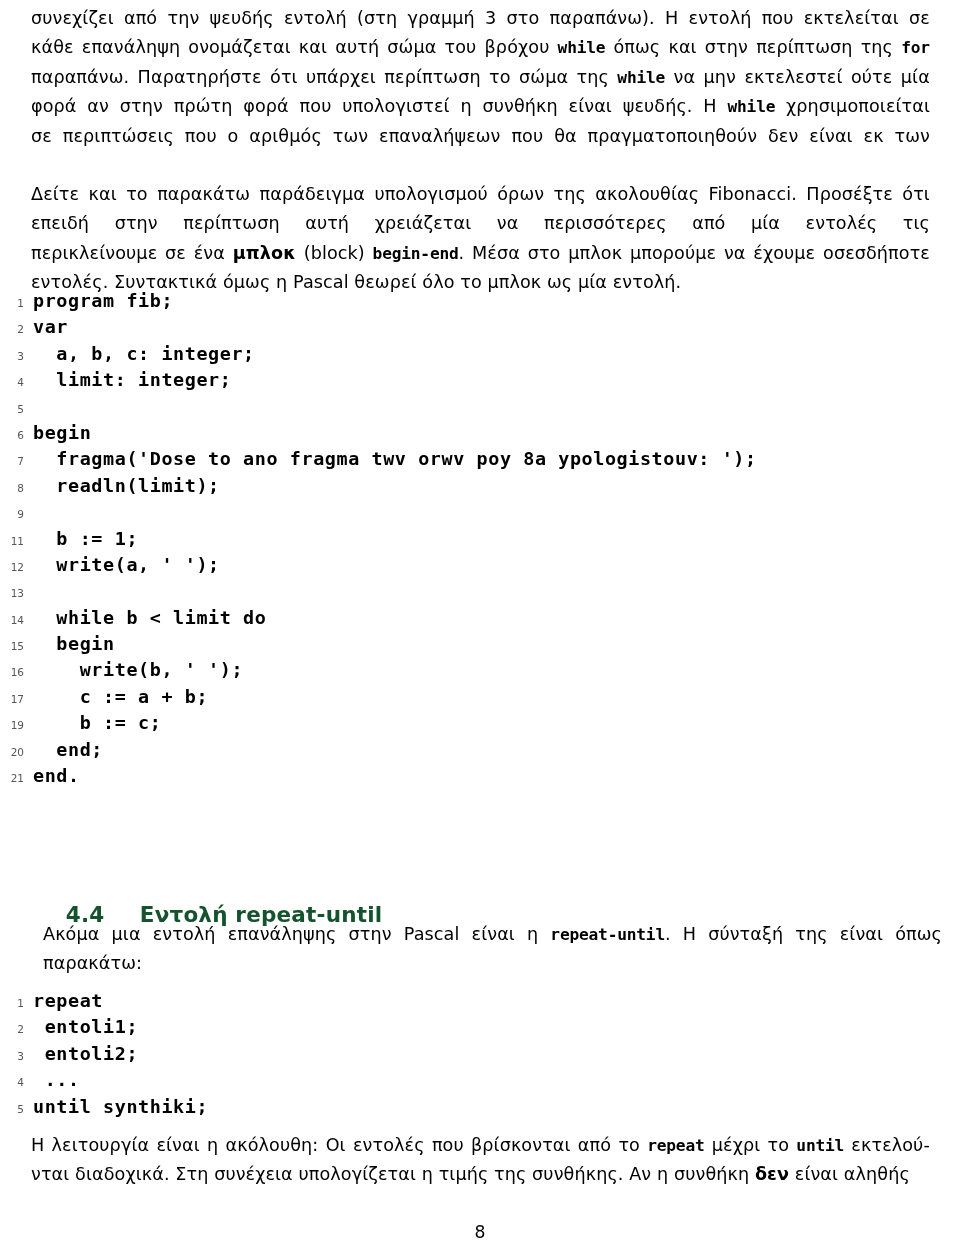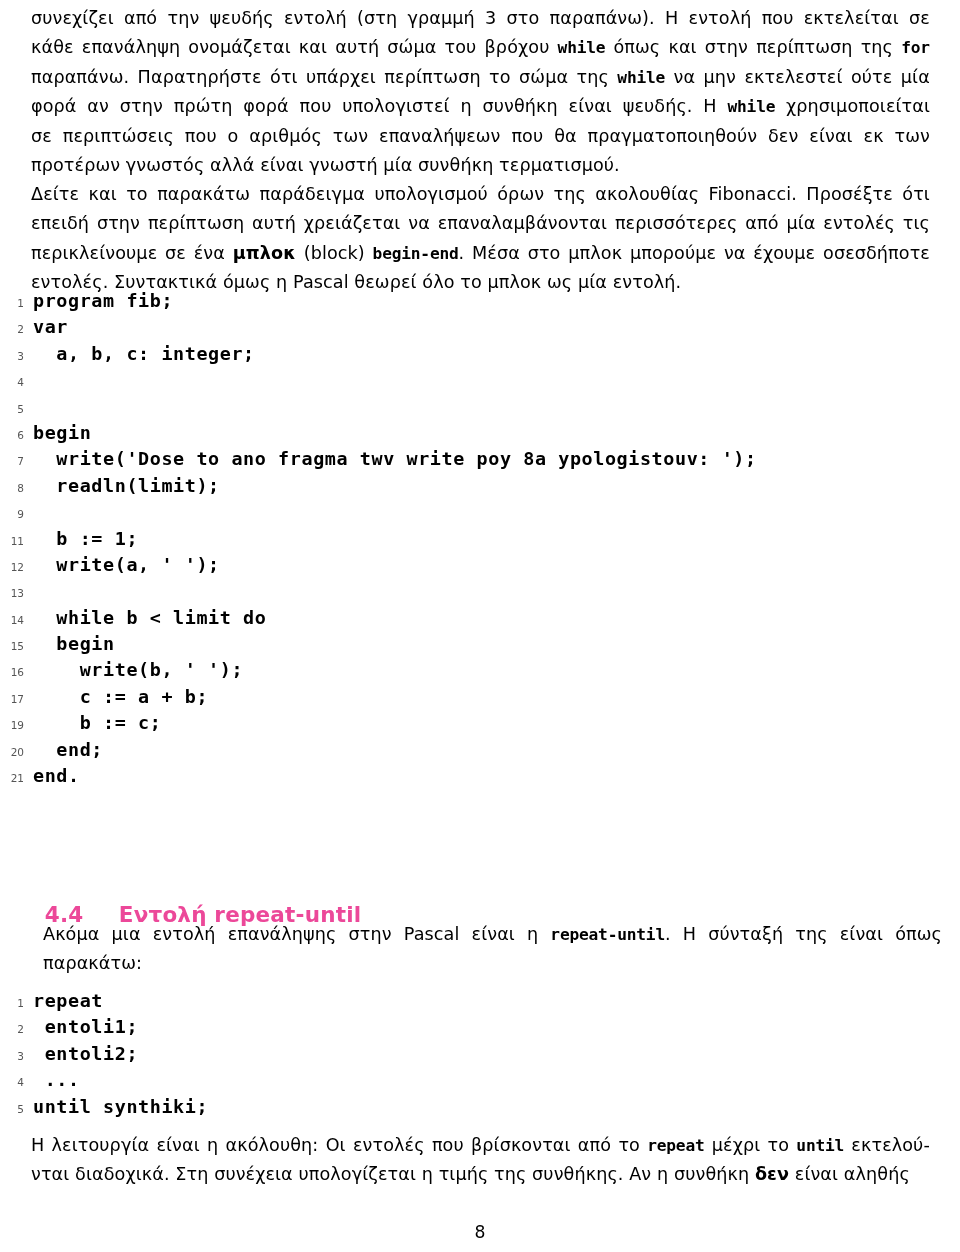--- a/index.html
+++ b/index.html
@@ -96,26 +96,26 @@
     font-size: 18.4px;
     letter-spacing: 0.6px;
     color: #000000;
     white-space: pre;
     text-align: right;
   }
 
   
   .heading {
     position: absolute;
-    left: 14px;
+    left: 35px;
     font-family: "DejaVu Sans", sans-serif;
     font-weight: bold;
     font-size: 21.5px;
     letter-spacing: 0.2px;
-    color: #ec4899;
+    color: #14532d;
     white-space: pre;
   }
   .heading .hnum {
     display: inline-block;
     width: 74px;
   }
 
   
   .folio {
     position: absolute;
@@ -208,21 +208,20 @@
         <span class="w">των</span>
         <span class="w">επαναλήψεων</span>
         <span class="w">που</span>
         <span class="w">θα</span>
         <span class="w">πραγματοποιηθούν</span>
         <span class="w">δεν</span>
         <span class="w">είναι</span>
         <span class="w">εκ</span>
         <span class="w">των</span>
       </div>
-      <div class="ln">προτέρων γνωστός αλλά είναι γνωστή μία συνθήκη τερματισμού.</div>
     </div>
 
   <div class="para" id="para2" style="top:180px;">
       <div class="ln j">
         <span class="w">Δείτε</span>
         <span class="w">και</span>
         <span class="w">το</span>
         <span class="w">παρακάτω</span>
         <span class="w">παράδειγμα</span>
         <span class="w">υπολογισμού</span>
@@ -233,21 +232,20 @@
         <span class="w">Προσέξτε</span>
         <span class="w">ότι</span>
       </div>
       <div class="ln j">
         <span class="w">επειδή</span>
         <span class="w">στην</span>
         <span class="w">περίπτωση</span>
         <span class="w">αυτή</span>
         <span class="w">χρειάζεται</span>
         <span class="w">να</span>
-        <span class="w">επαναλαμβάνονται</span>
         <span class="w">περισσότερες</span>
         <span class="w">από</span>
         <span class="w">μία</span>
         <span class="w">εντολές</span>
         <span class="w">τις</span>
       </div>
       <div class="ln j">
         <span class="w">περικλείνουμε</span>
         <span class="w">σε</span>
         <span class="w">ένα</span>
@@ -262,24 +260,24 @@
         <span class="w">έχουμε</span>
         <span class="w">οσεσδήποτε</span>
       </div>
       <div class="ln">εντολές. Συντακτικά όμως η Pascal θεωρεί όλο το μπλοκ ως μία εντολή.</div>
     </div>
 
   <div class="listing" id="listing-fib" style="top:288px;">
       <div class="code-line"><span class="lnum">1</span><span class="ctext">program fib;</span></div>
       <div class="code-line"><span class="lnum">2</span><span class="ctext">var</span></div>
       <div class="code-line"><span class="lnum">3</span><span class="ctext">  a, b, c: integer;</span></div>
-      <div class="code-line"><span class="lnum">4</span></div>
+      <div class="code-line"><span class="lnum">4</span><span class="ctext">  limit: integer;</span></div>
       <div class="code-line"><span class="lnum">5</span><span class="ctext"></span></div>
       <div class="code-line"><span class="lnum">6</span><span class="ctext">begin</span></div>
-      <div class="code-line"><span class="lnum">7</span><span class="ctext">  write('Dose to ano fragma twv write poy 8a ypologistouv: ');</span></div>
+      <div class="code-line"><span class="lnum">7</span><span class="ctext">  fragma('Dose to ano fragma twv orwv poy 8a ypologistouv: ');</span></div>
       <div class="code-line"><span class="lnum">8</span><span class="ctext">  readln(limit);</span></div>
       <div class="code-line"><span class="lnum">9</span><span class="ctext"></span></div>
       <div class="code-line"><span class="lnum">11</span><span class="ctext">  b := 1;</span></div>
       <div class="code-line"><span class="lnum">12</span><span class="ctext">  write(a, ' ');</span></div>
       <div class="code-line"><span class="lnum">13</span><span class="ctext"></span></div>
       <div class="code-line"><span class="lnum">14</span><span class="ctext">  while b &lt; limit do</span></div>
       <div class="code-line"><span class="lnum">15</span><span class="ctext">  begin</span></div>
       <div class="code-line"><span class="lnum">16</span><span class="ctext">    write(b, ' ');</span></div>
       <div class="code-line"><span class="lnum">17</span><span class="ctext">    c := a + b;</span></div>
       <div class="code-line"><span class="lnum">19</span><span class="ctext">    b := c;</span></div>

